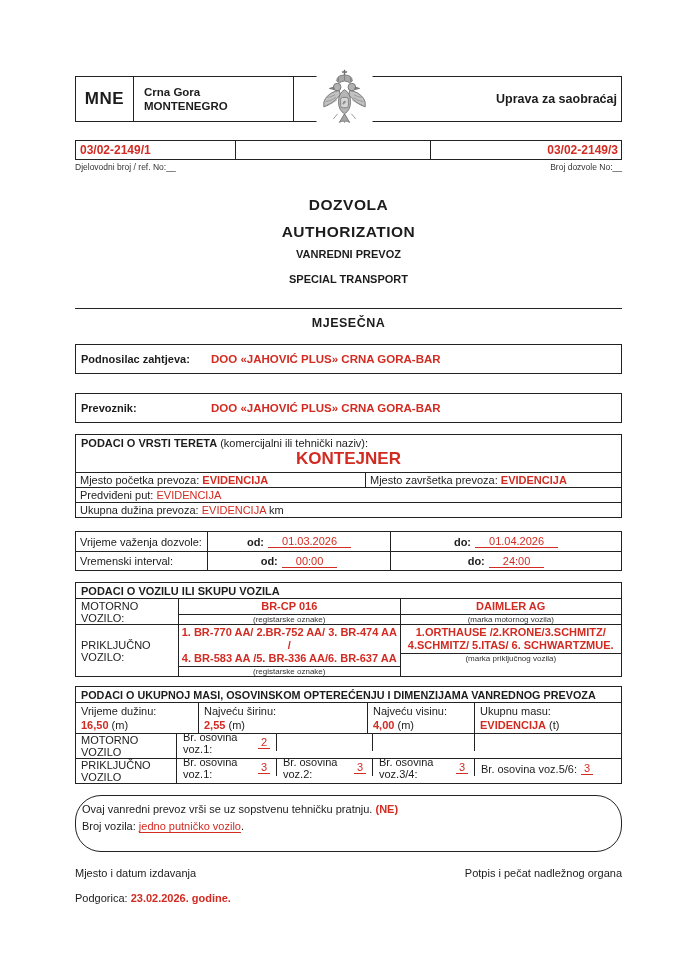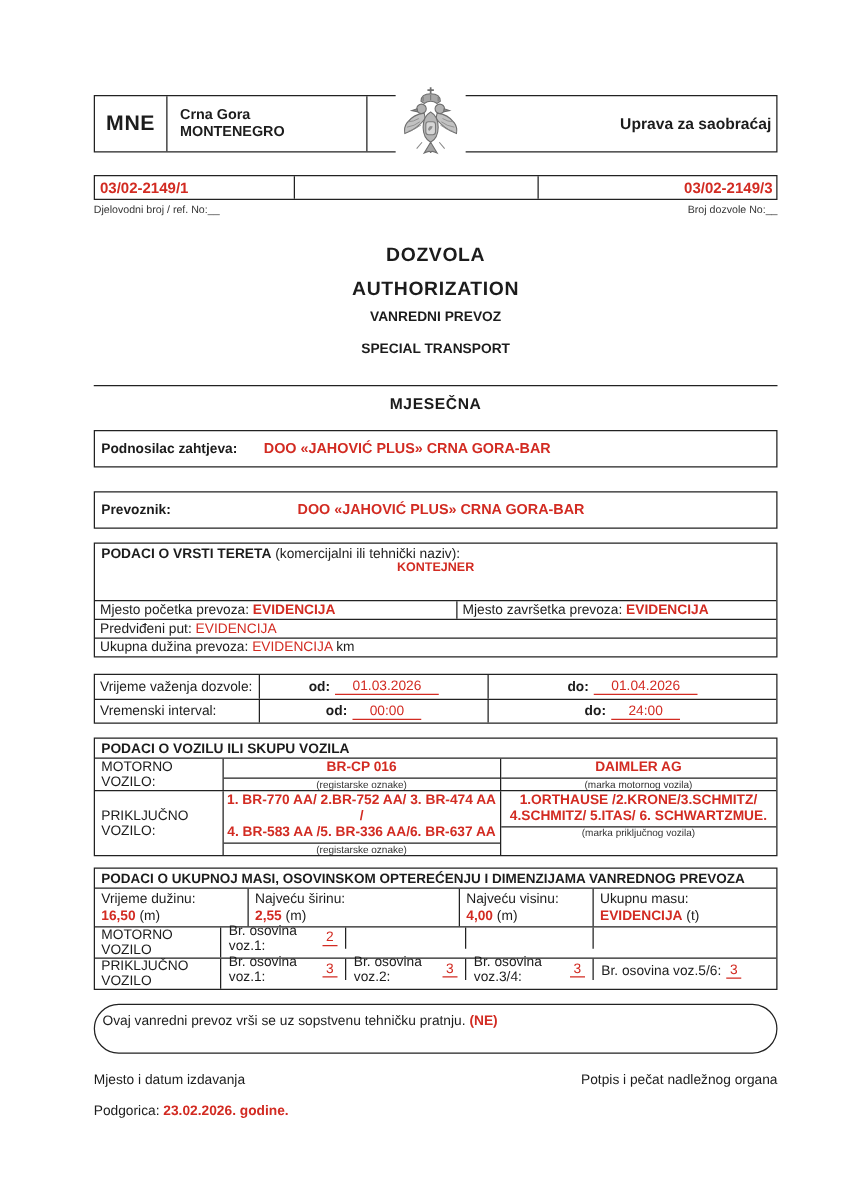--- a/index.html
+++ b/index.html
@@ -36,31 +36,31 @@
   .t3 { font-size:11px; font-weight:bold; margin-top:7px; }
   .t4 { font-size:11px; font-weight:bold; margin-top:13px; }
   .title-rule { border:none; border-top:1.8px solid #222; margin-top:23px; }
   .period { text-align:center; font-size:12.5px; font-weight:bold; margin-top:7px; letter-spacing:0.5px; }
 
   
   .fbox { border:1.5px solid #222; font-size:11px; }
   .party-box { margin-top:14px; height:30px; display:flex; align-items:center; }
   .party-label { font-weight:bold; padding-left:5px; width:135px; }
   .party-box .redb { font-size:11.5px; }
-  .mt19 { margin-top:19px;gap:27px; }
+  .mt19 { margin-top:19px; }
 
   .row { display:flex; border-top:1px solid #222; }
   .row:first-child { border-top:none; }
   .cell { padding:1px 4px; }
   .cap { font-size:8px; color:#333; text-align:center; }
 
   
   .cargo { margin-top:11px; }
   .cargo-head { padding:2px 5px 1px; }
-  .cargo-name { text-align:center; font-size:10px; padding-bottom:19px; }
+  .cargo-name { text-align:center; font-size:17px; padding-bottom:2px; }
   .cargo-r2a { width:290px; border-right:1px solid #222; }
   .cargo-r2b { flex:1; }
 
   
   .validity { margin-top:13px; }
   .validity .row { height:19px; align-items:center; }
   .v-label { width:132px; border-right:1px solid #222; align-self:stretch; display:flex; align-items:center; }
   .v-od { width:183px; border-right:1px solid #222; text-align:center; align-self:stretch; display:flex; align-items:center; justify-content:center; gap:4px; }
   .v-do { flex:1; text-align:center; display:flex; align-items:center; justify-content:center; gap:4px; }
 
@@ -297,20 +297,24 @@
           <span class="ax-num">3</span>
         </div>
       </div>
     </div>
 
     <div class="fbox escort">
       <div>
         <span>Ovaj vanredni prevoz vrši se uz sopstvenu tehničku pratnju.</span>
         <span class="redb">(NE)</span>
       </div>
+      <div>
+        <span>Broj vozila:</span>
+        <span class="red escort-val">jedno putničko vozilo</span><span>.</span>
+      </div>
     </div>
 
     <div class="footer-row">
       <span>Mjesto i datum izdavanja</span>
       <span>Potpis i pečat nadležnog organa</span>
     </div>
     <div class="podgorica">
       <span>Podgorica:</span>
       <span class="redb">23.02.2026. godine.</span>
     </div>

